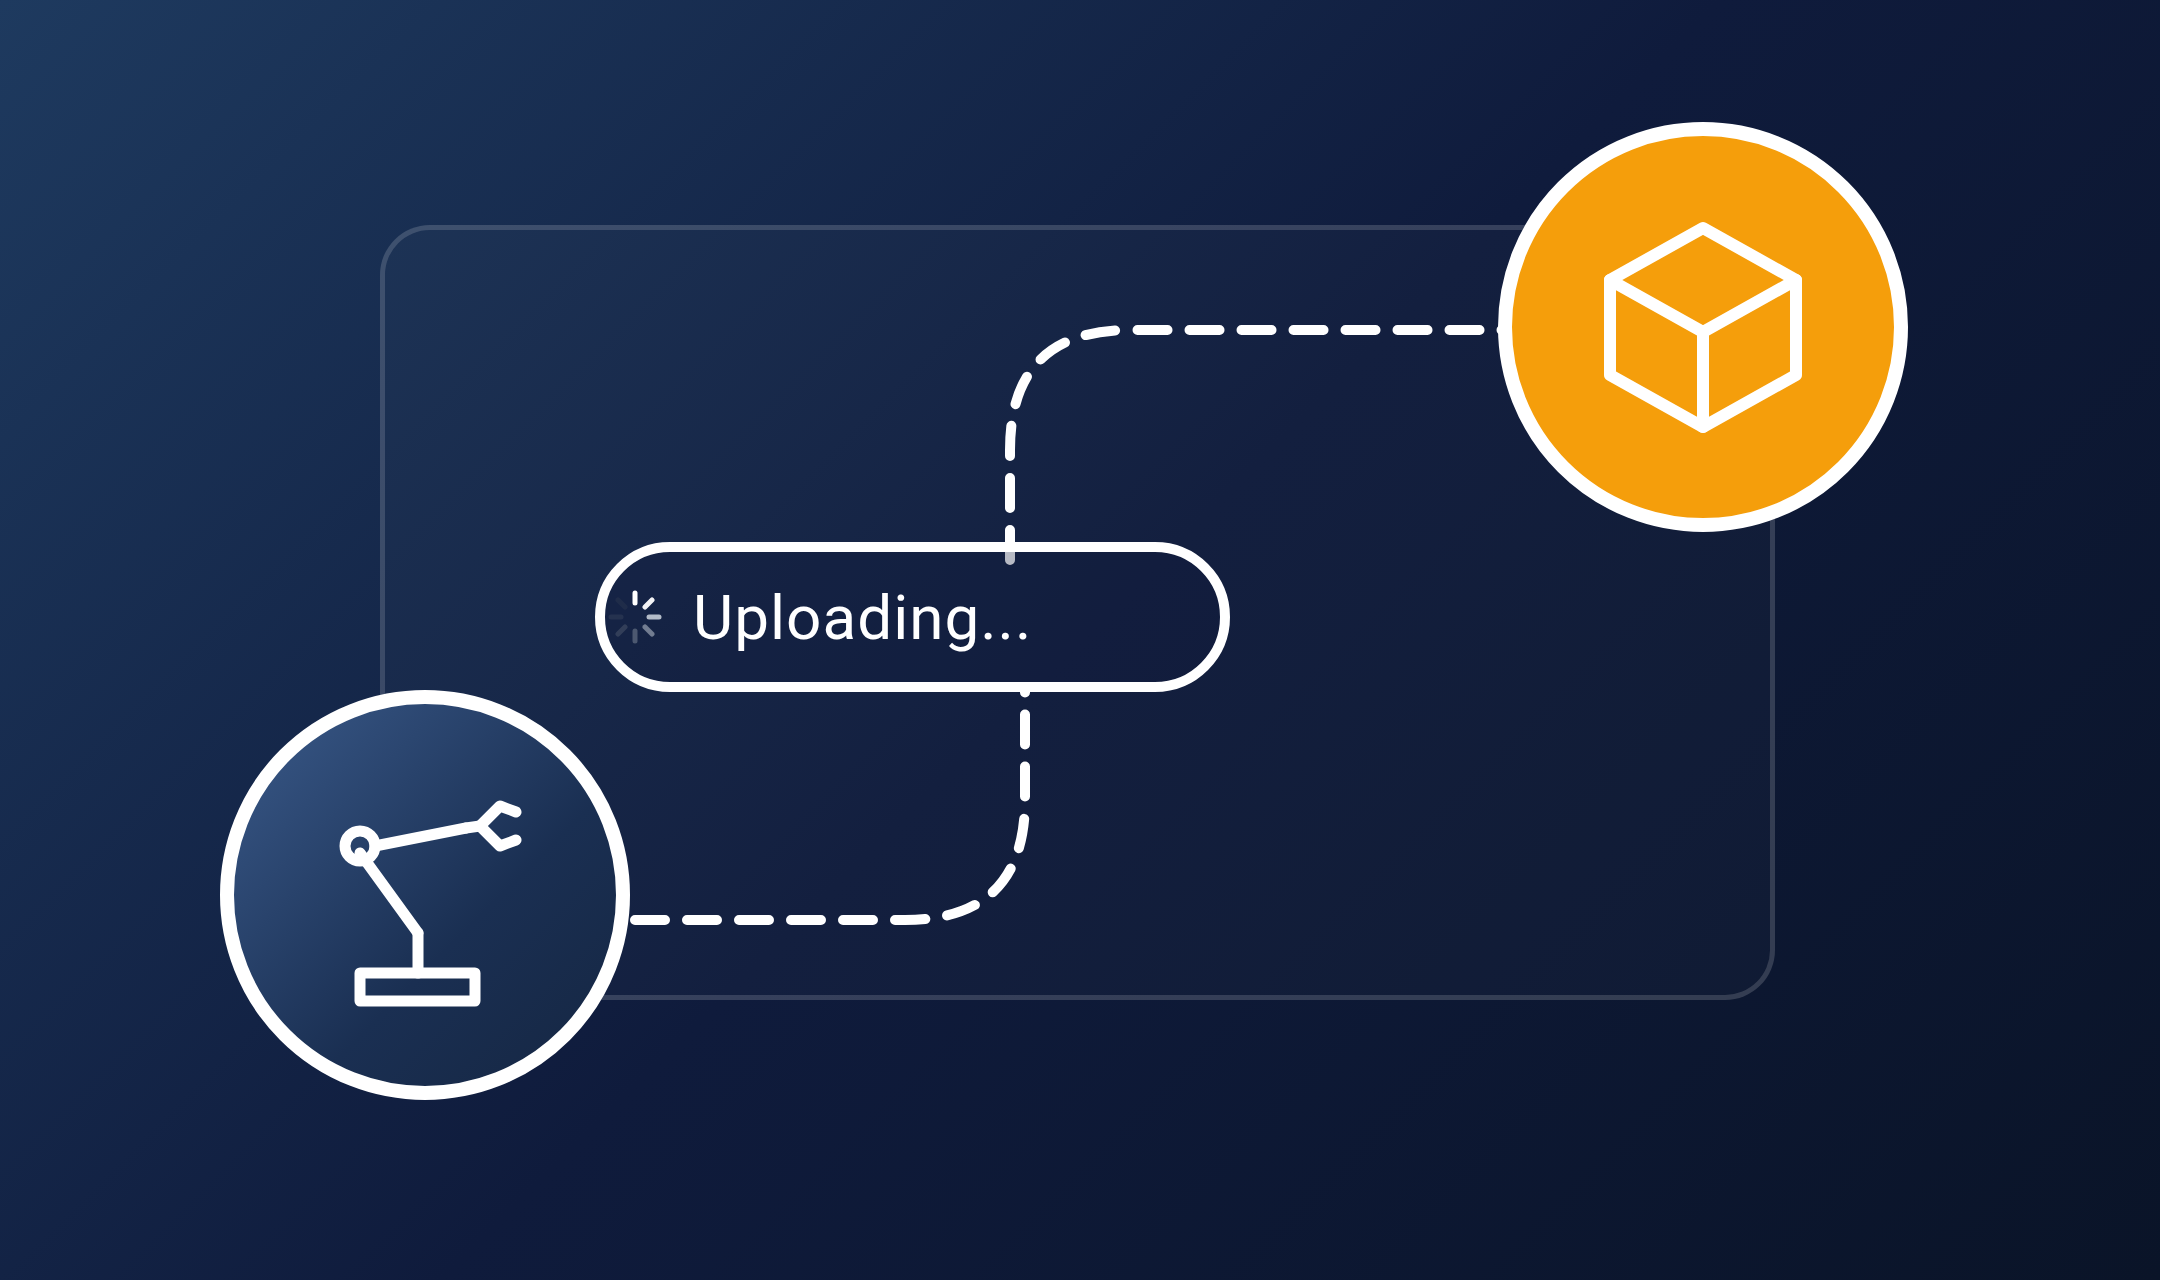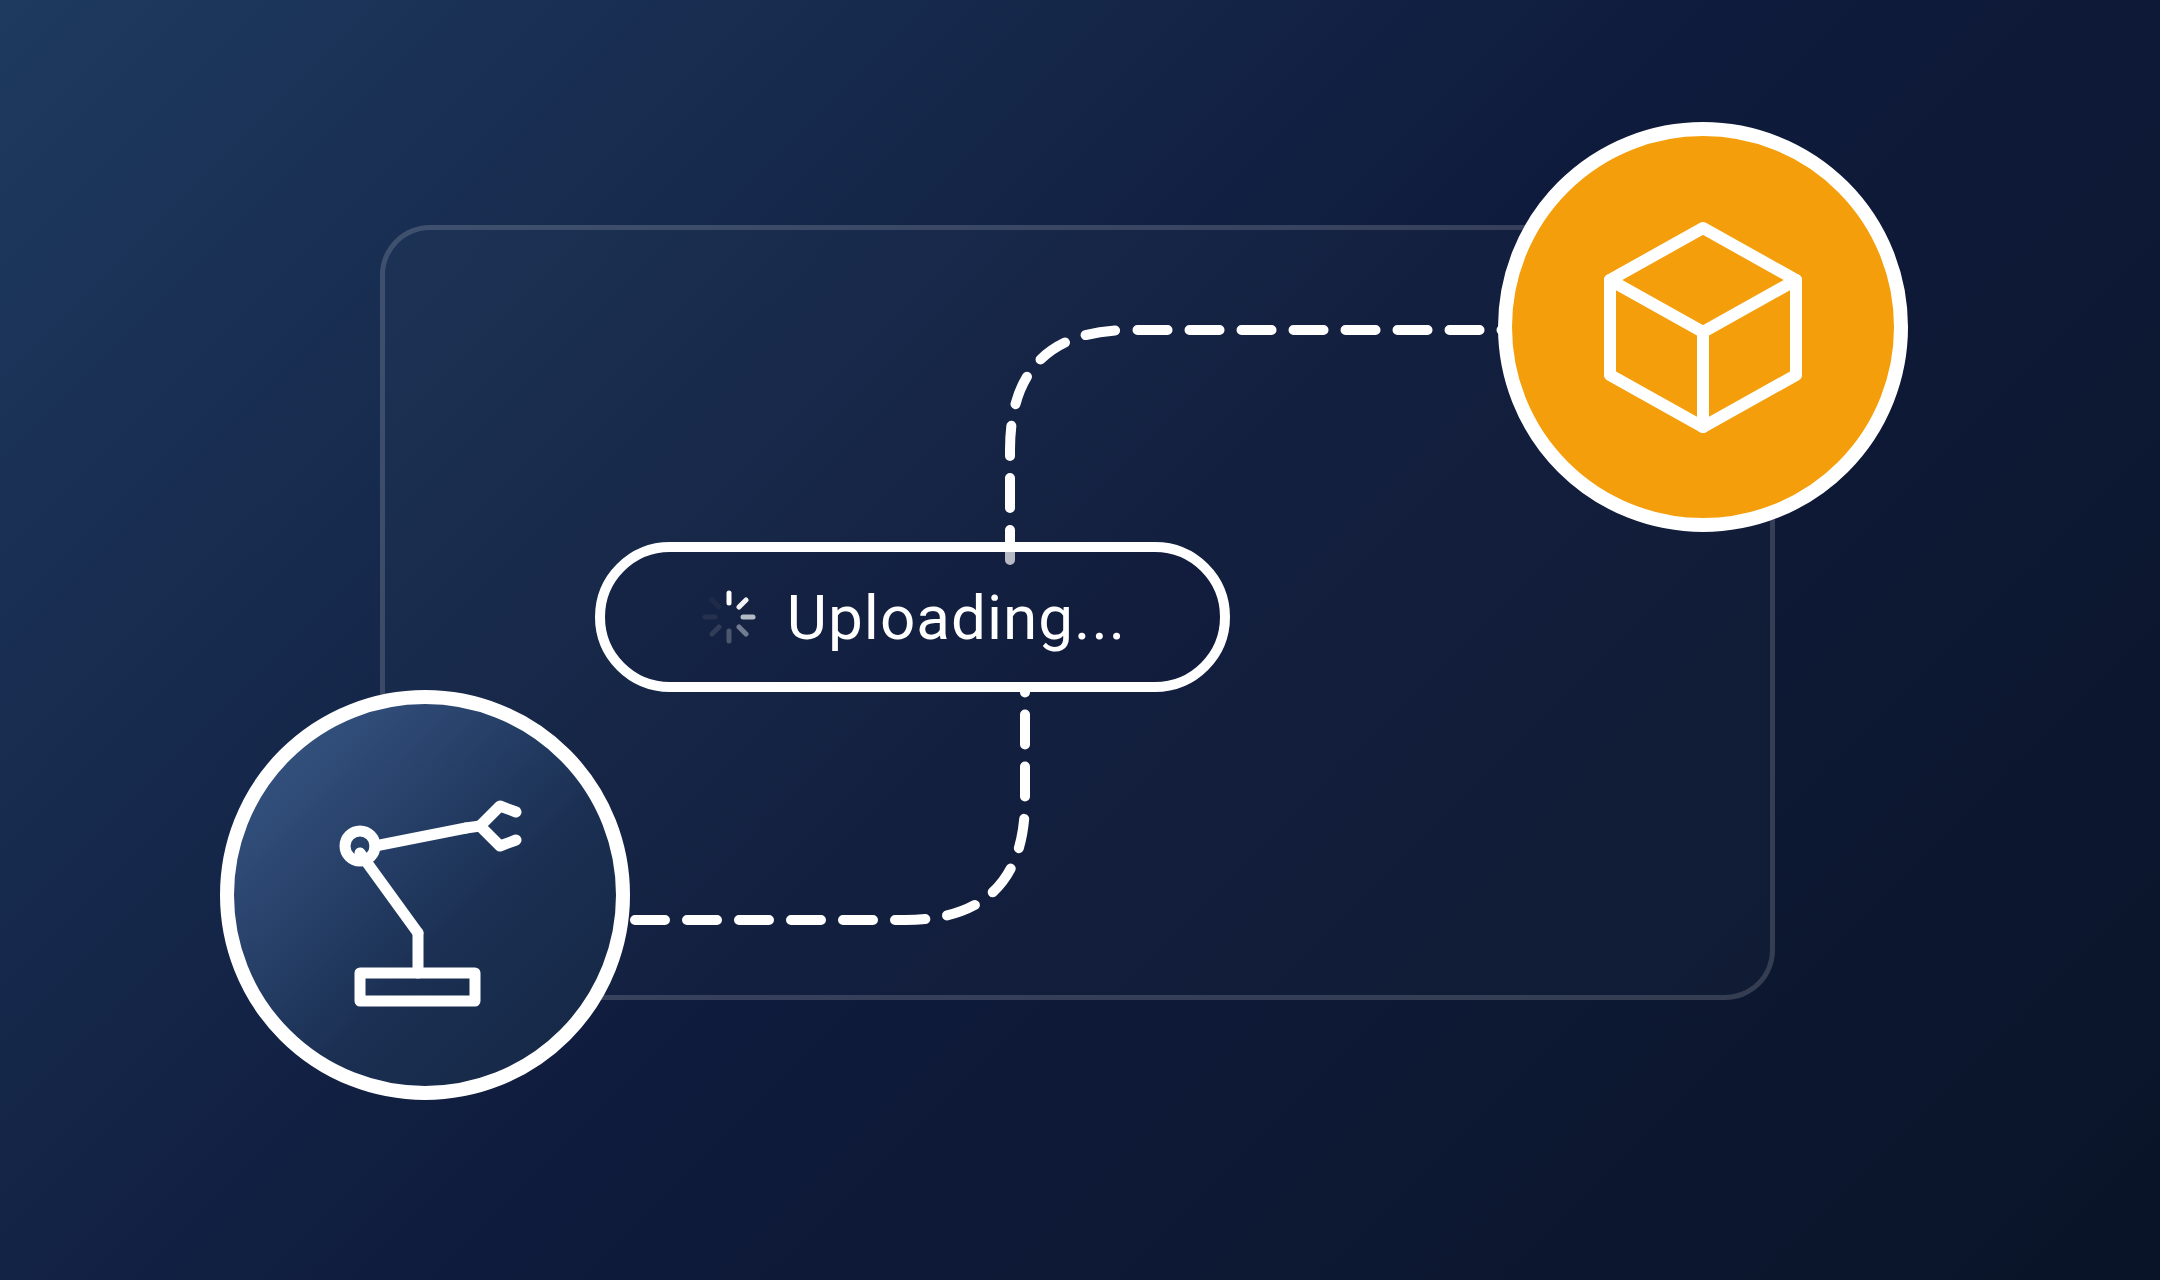--- a/index.html
+++ b/index.html
@@ -24,21 +24,21 @@
     .pill {
       position: absolute;
       left: 595px;
       top: 542px;
       width: 635px;
       height: 150px;
       border: 10px solid #ffffff;
       border-radius: 80px;
       display: flex;
       align-items: center;
-      justify-content: center;
+      justify-content: flex-start;
       gap: 28px;
       background: rgba(15,27,60,0.3);
     }
     .pill-text {
       color: #ffffff;
       font-size: 62px;
       font-weight: 400;
       letter-spacing: 1px;
     }
     .spinner {

